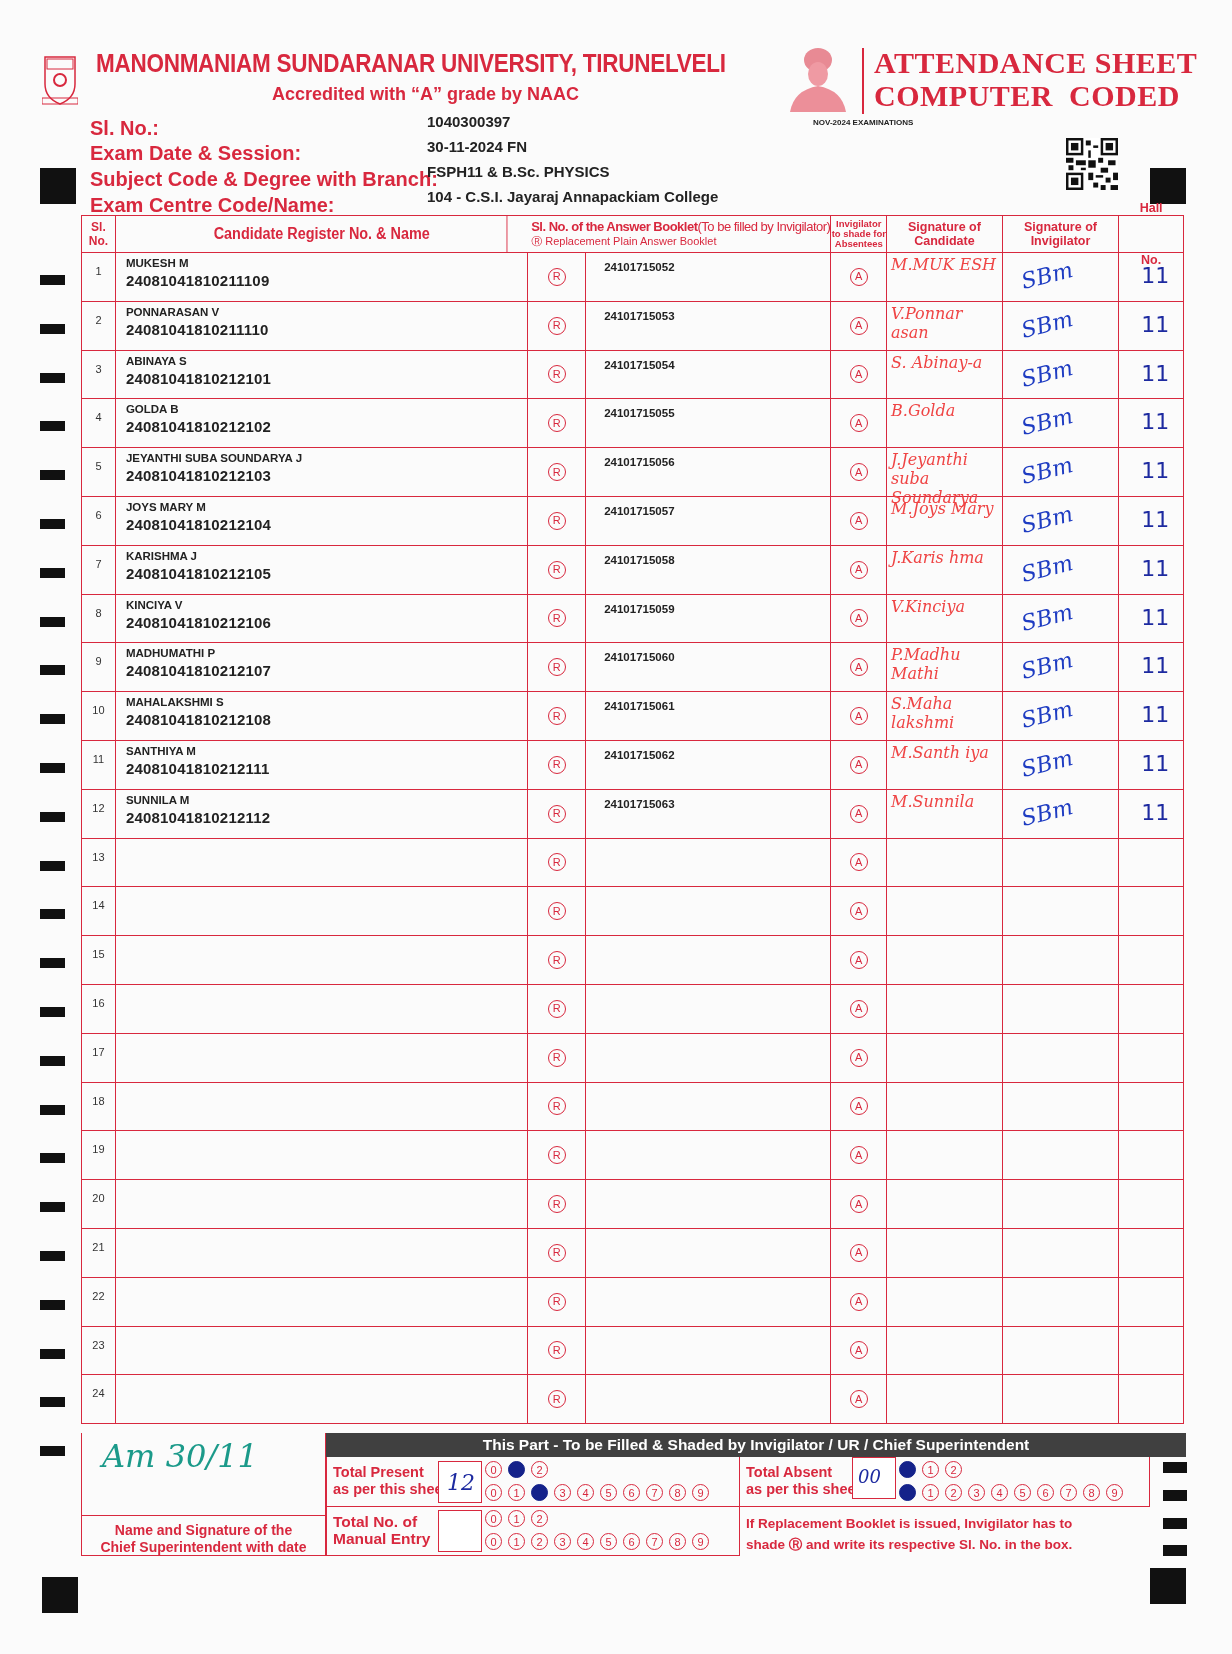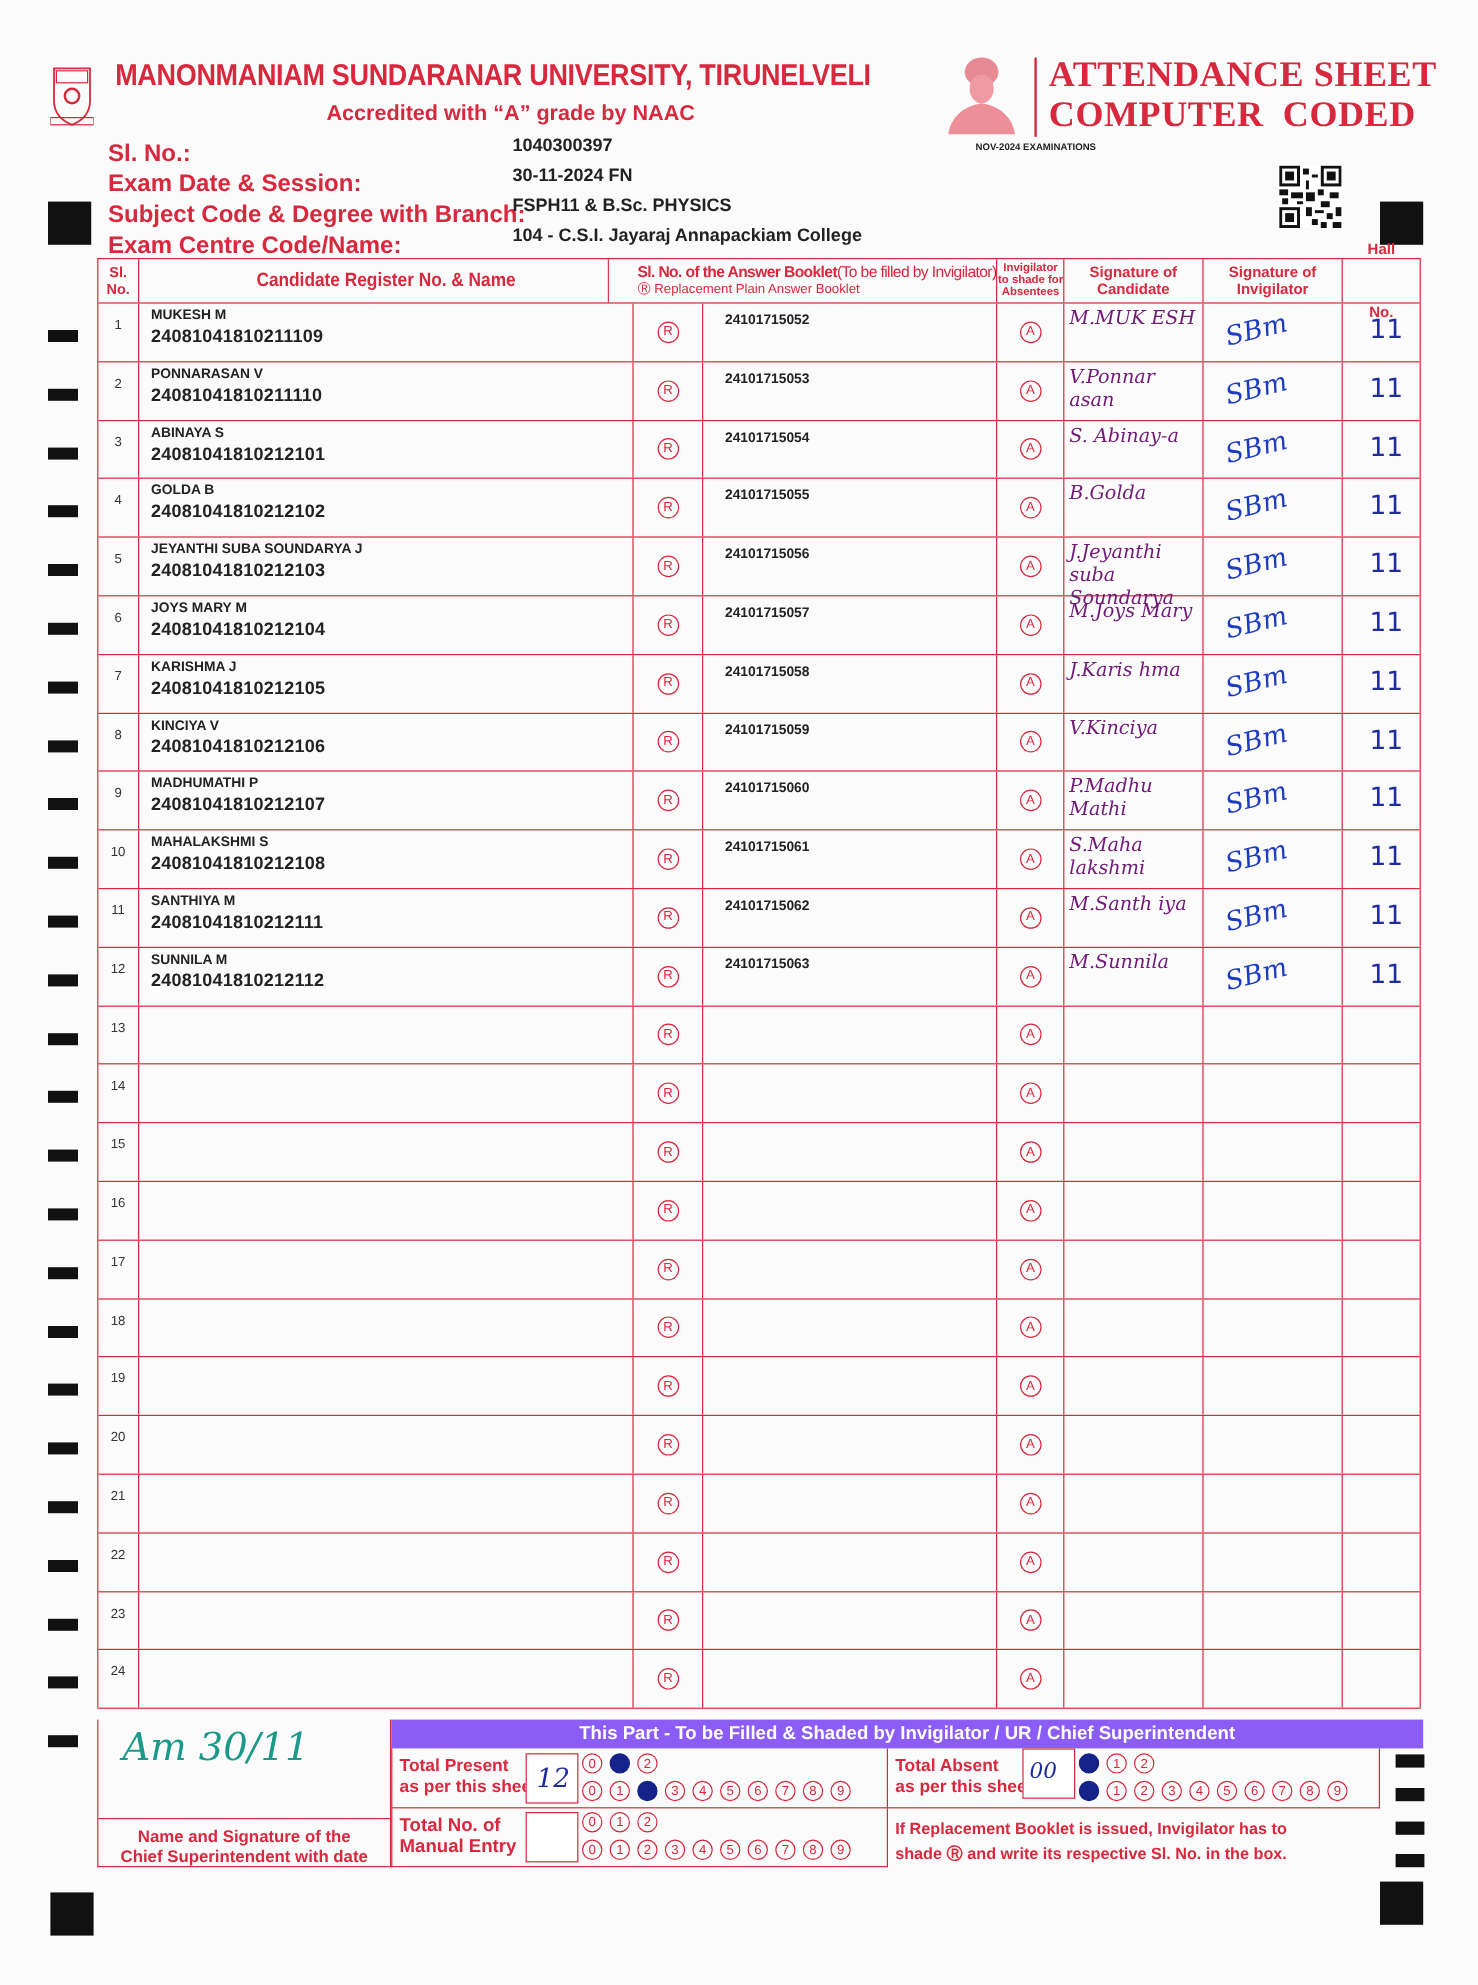--- a/index.html
+++ b/index.html
@@ -46,31 +46,31 @@
   .hdr .c-bkh .l1 span { font-weight: normal; }
   .hdr .c-bkh .l2 { font-size: 11px; font-weight: normal; white-space: nowrap; }
   .hdr .c-a { font-size: 9.5px; line-height: 10px; flex-direction: column; }
   .hdr .c-sig, .hdr .c-inv, .hdr .c-hall { font-size: 12.5px; }
 
   .sl-num { position: absolute; top: 12px; width: 100%; text-align: center; font-size: 11px; color: #333; }
   .cand-name { position: absolute; left: 10px; top: 4px; font-size: 11.5px; font-weight: bold; color: #222; white-space: nowrap; }
   .cand-reg { position: absolute; left: 10px; top: 19px; font-size: 15px; font-weight: bold; color: #222; letter-spacing: 0.2px; }
   .booklet { position: absolute; left: 18px; top: 8px; font-size: 11.5px; font-weight: bold; color: #222; }
   .circ { width: 18px; height: 18px; border: 1.2px solid #d8283e; border-radius: 50%; color: #d8283e; font-size: 11px; display:flex; align-items:center; justify-content:center; line-height: 1; }
-  .hand { position: absolute; font-family: "DejaVu Serif", serif; font-style: italic; color: #701a75; white-space: nowrap; }
+  .hand { position: absolute; font-family: "DejaVu Serif", serif; font-style: italic; color: #ef4444; white-space: nowrap; }
   .sig-cand { left: 4px; top: 2px; font-size: 18px; line-height: 20px; }
   .sig-inv { left: 18px; top: 10px; font-size: 22px; transform: rotate(-14deg); color: #1e3cc2; }
   .hall { left: 22px; top: 10px; font-size: 22px; color: #1d2aa0; font-style: normal; font-family: "DejaVu Sans", sans-serif; }
 
   
   .bot { position: absolute; left: 81px; top: 1433px; width: 1105px; height: 123px; }
   .bot-left { position: absolute; left: 0; top: 0; width: 245px; height: 123px; border: 1.5px solid #d8283e; border-top: none; }
   .bot-left .cs-sig { position: absolute; left: 20px; top: 4px; font-family: "DejaVu Serif", serif; font-style: italic; color: #1b9a8a; font-size: 32px; }
   .bot-left .cs-label { position: absolute; left: 0; top: 82px; width: 100%; text-align: center; font-size: 14px; font-weight: bold; color: #d8283e; line-height: 17px; border-top: 1.5px solid #d8283e; padding-top: 6px; height: 41px; }
-  .band { position: absolute; left: 245px; top: 0; width: 860px; height: 24px; background: #8b5cf6; color: #fff; font-weight: bold; font-size: 15.5px; text-align: center; line-height: 24px; }
+  .band { position: absolute; left: 245px; top: 0; width: 860px; height: 24px; background: #404040; color: #fff; font-weight: bold; font-size: 15.5px; text-align: center; line-height: 24px; }
   .blk { position: absolute; border: 1.5px solid #d8283e; border-top: none; padding-left: 26px; }
   .blk-lbl { position: absolute; left: 6px; font-size: 14.5px; font-weight: bold; color: #d8283e; line-height: 17px; white-space: nowrap; }
   .entry-box { position: absolute; width: 44px; height: 42px; border: 1.2px solid #d8283e; background: #fff; }
   .entry-val { position: absolute; left: 8px; top: 8px; font-size: 22px; color: #1d2aa0; font-family: "DejaVu Serif", serif; font-style: italic; }
   .bubbles { position: absolute; display: flex; gap: 6px; }
   .bub { width: 17px; height: 17px; border: 1.1px solid #d8283e; border-radius: 50%; color: #d8283e; font-size: 11px; display:flex; align-items:center; justify-content:center; }
   .bub.filled { background: #14228a; border-color: #14228a; color: transparent; }
   .note { position: absolute; font-size: 13.5px; font-weight: bold; color: #d8283e; line-height: 21px; white-space: nowrap; }
 </style>
 </head>

